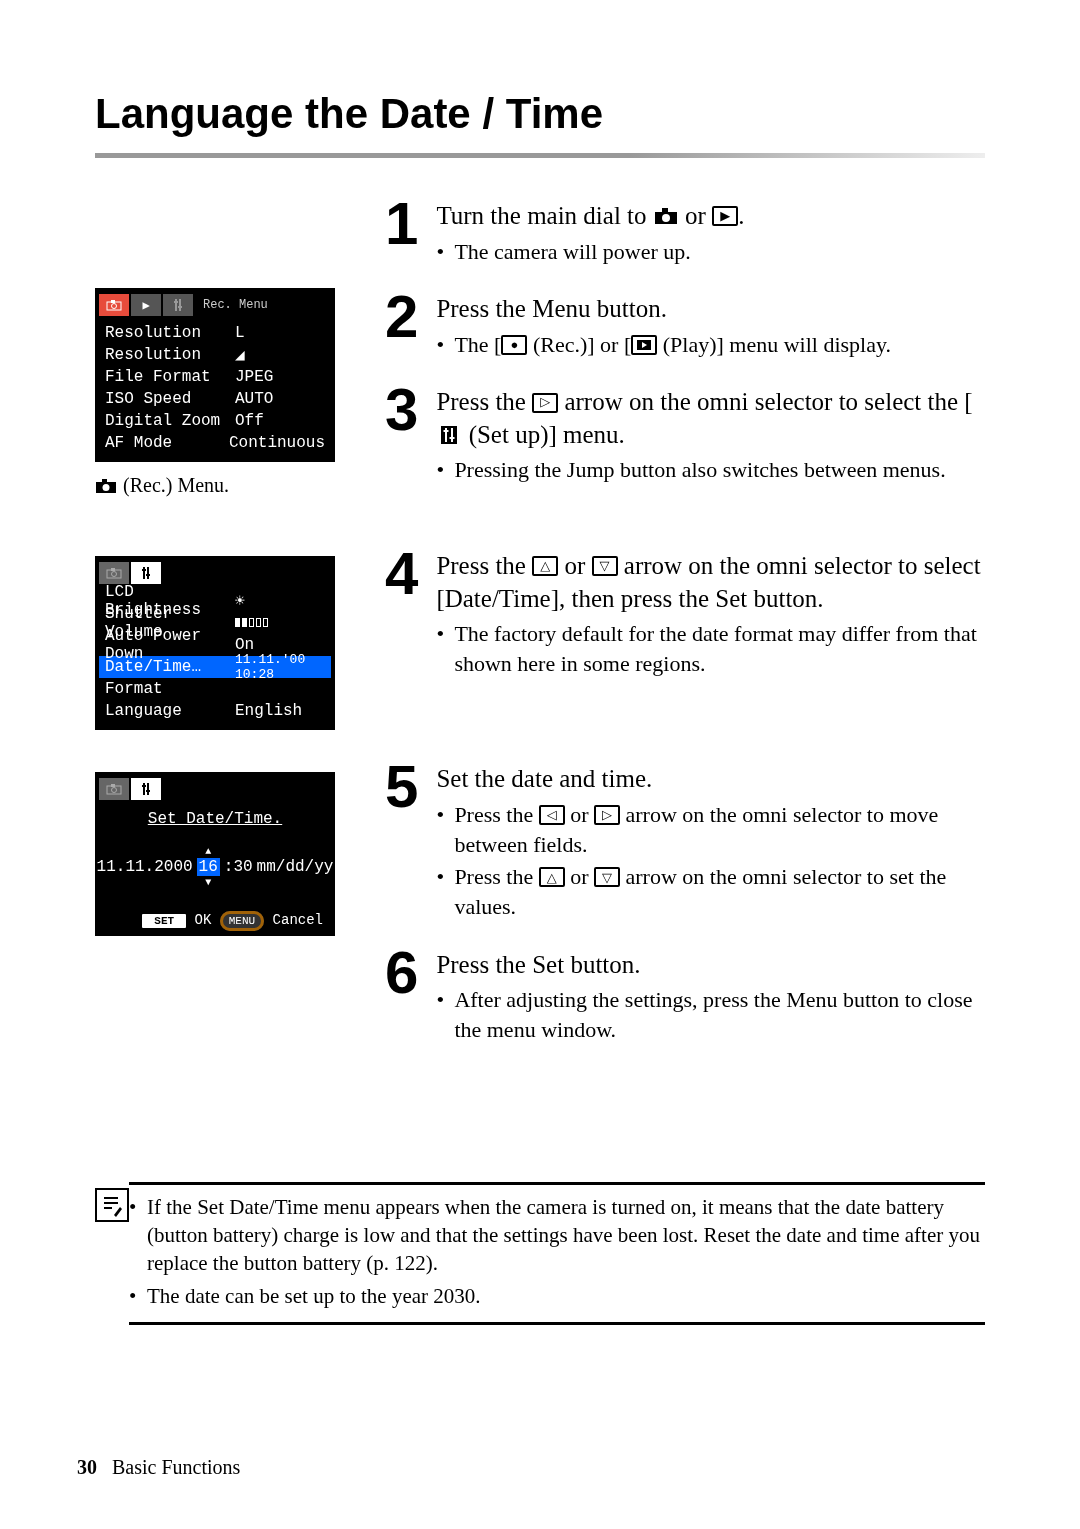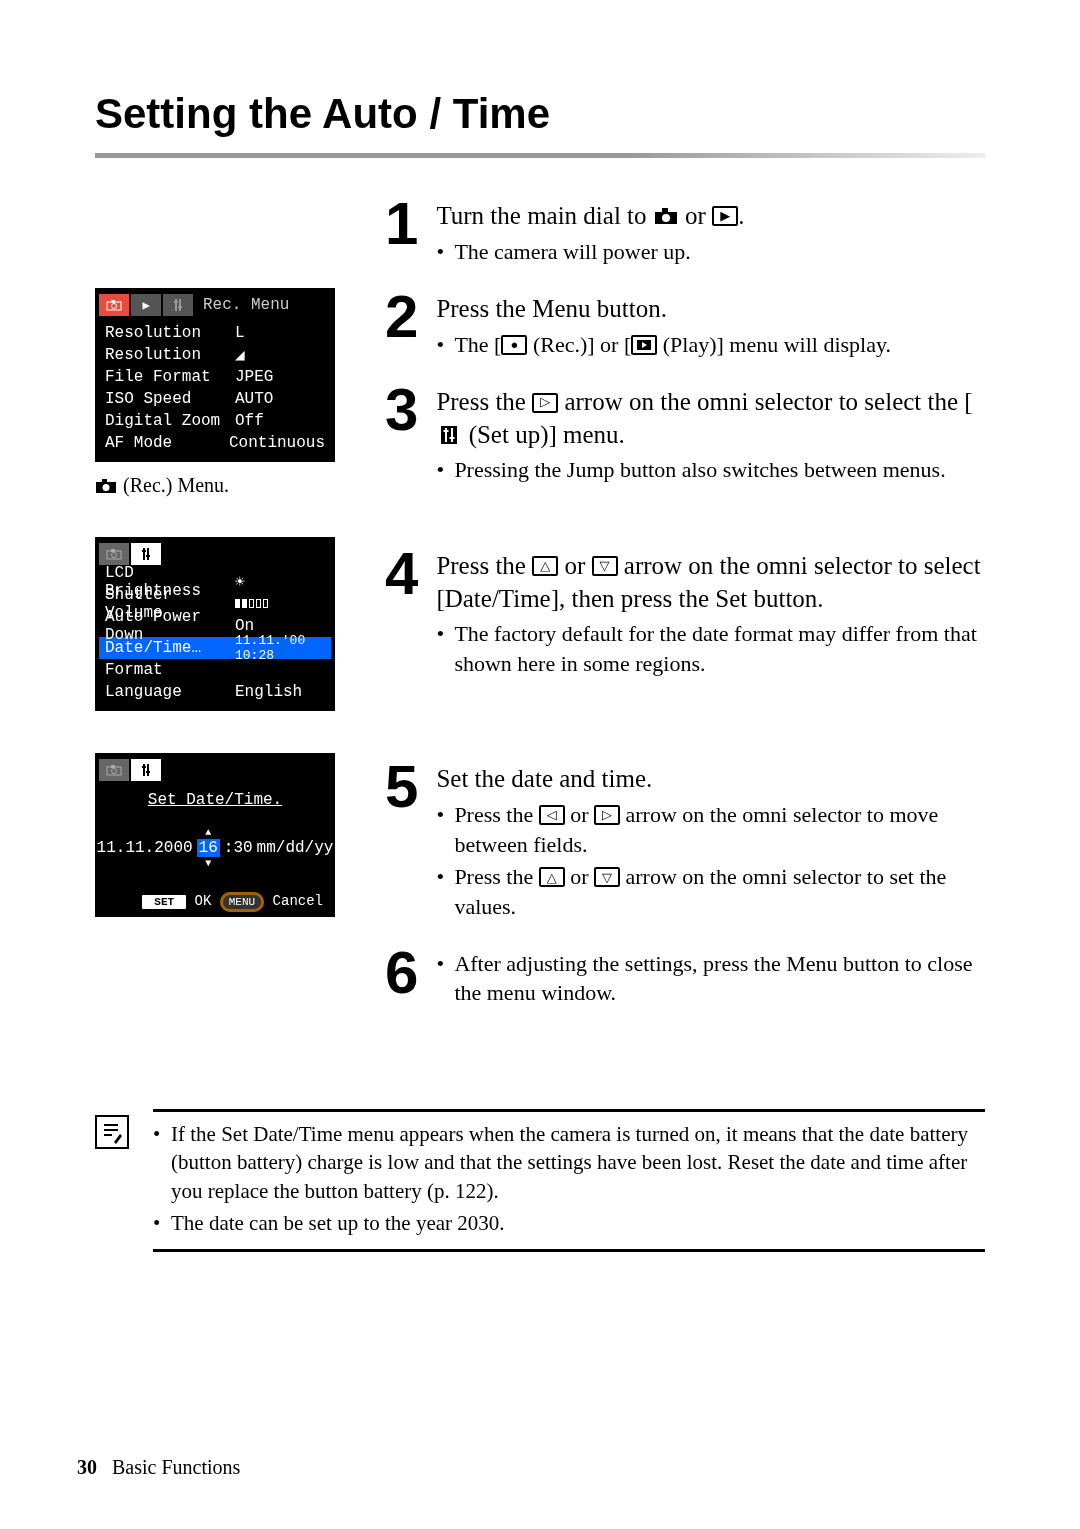--- a/index.html
+++ b/index.html
@@ -60,21 +60,21 @@
       align-items: center;
       justify-content: center;
       font-size: 12px;
     }
     .lcd-tab.active {
       background: #e74c3c;
     }
     .lcd-tabtitle {
       color: #ccc;
       margin-left: 8px;
-      font-size: 16px;
+      font-size: 12px;
     }
     .lcd-row {
       display: flex;
       padding: 2px 6px;
       height: 22px;
       align-items: center;
       justify-content: space-between;
     }
     .lcd-row.selected {
       background: #0066ff;
@@ -83,21 +83,21 @@
       width: 130px;
     }
     .lcd-value {
       flex: 1;
     }
     .lcd-body {
       padding: 4px 0;
     }
     .lcd-caption {
       font-size: 20px;
-      margin-bottom: 40px;
+      margin-bottom: 59px;
       display: flex;
       align-items: center;
       gap: 6px;
     }
     
     .lcd2 .lcd-tab.active { background: #fff; color: #000; }
     .lcd2 .lcd-tab.inactive { background: #666; }
     
     .lcd3-title {
       text-align: center;
@@ -205,22 +205,22 @@
     }
     .inline-icon.boxed {
       border: 2px solid #000;
       border-radius: 2px;
       font-size: 13px;
     }
     
     
     .note-box {
       display: flex;
-      gap: 24px;
-      margin-top: 76px;
+      gap: 0;
+      margin-top: 112px;
       align-items: flex-start;
     }
     .note-icon {
       width: 34px;
       height: 34px;
       border: 2px solid #000;
       display: flex;
       flex-direction: column;
       align-items: center;
       justify-content: center;
@@ -272,21 +272,21 @@
       height: 9px;
       border: 1px solid #fff;
     }
     .vol-bars span.fill {
       background: #fff;
     }
   </style>
 </head>
 <body>
 
-<h1 class="page-title">Setting the Auto / Time</h1>
+<h1 class="page-title">Language the Date / Time</h1>
 <div class="title-underline"></div>
 
 <div class="content">
   <div class="left-col">
 
     <div class="lcd">
       <div class="lcd-tabs">
         <div class="lcd-tab active">
           <svg width="16" height="12" viewBox="0 0 16 12">
               <rect x="1" y="3" width="14" height="8" fill="none" stroke="#fff" stroke-width="1"></rect>
@@ -517,20 +517,21 @@
           <li>
             <span>Press the </span><span class="inline-icon boxed">△</span><span> or </span><span class="inline-icon boxed">▽</span><span> arrow on the omni selector to set the values.</span>
           </li>
         </ul>
       </div>
     </div>
 
     <div class="step">
       <div class="step-num">6</div>
       <div class="step-body">
+        <div class="step-title">Press the Set button.</div>
         <ul class="step-bullets">
           <li>After adjusting the settings, press the Menu button to close the menu window.</li>
         </ul>
       </div>
     </div>
 
   </div>
 </div>
 
 <div class="note-box">

